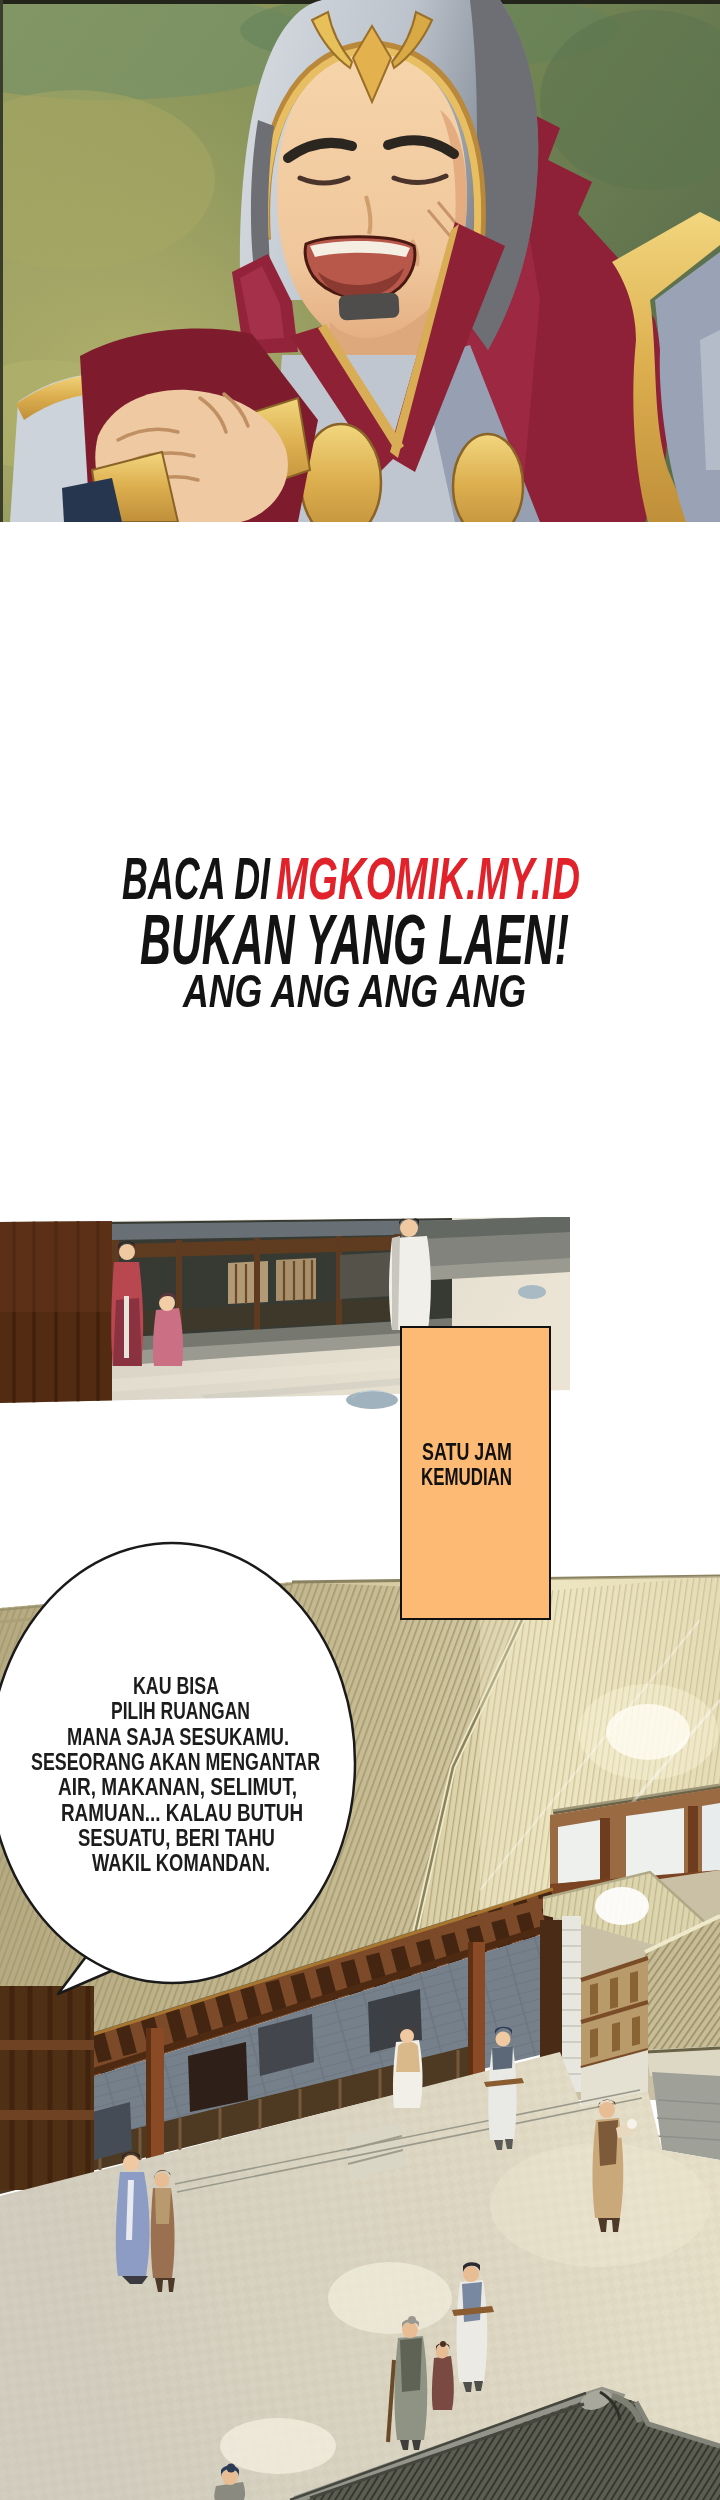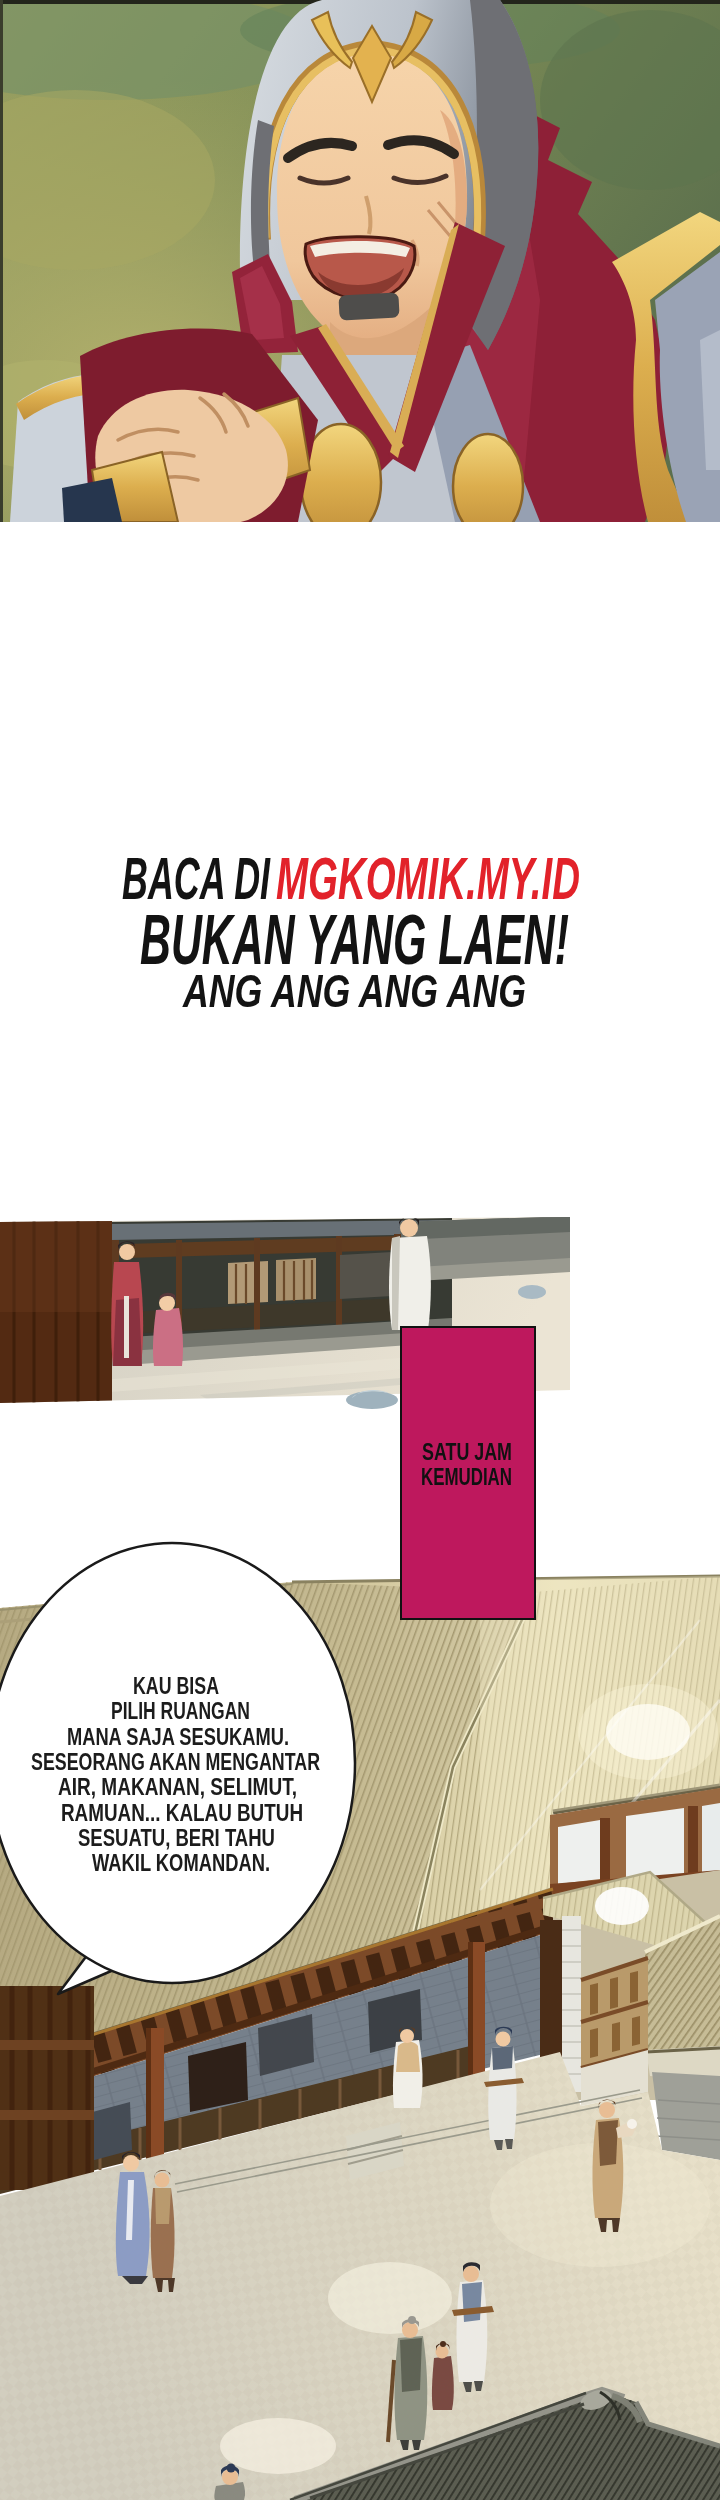--- a/index.html
+++ b/index.html
@@ -194,21 +194,21 @@
 <path d="M399,1228 a10,10 0 0 1 20,-2 l0,-6 a12,9 0 0 0 -20,2 Z" fill="#242021"></path>
 </g>
 
 <ellipse cx="532" cy="1292" rx="14" ry="7" fill="#a9bac4"></ellipse>
 </g>
 
 <ellipse cx="372" cy="1400" rx="26" ry="9" fill="#9fb2bd"></ellipse>
 <path d="M352,1398 a22,8 0 0 1 40,-3 l-6,-3 a18,7 0 0 0 -30,3 Z" fill="#c3d2da"></path>
 </svg>
 
-<div class="abs" style="left:400px;top:1326px;width:136px;height:294px;background:#be185d;border:2px solid #111111;z-index:5;box-sizing:border-box;">
+<div class="abs" style="left:400px;top:1326px;width:151px;height:294px;background:#fdba74;border:2px solid #111111;z-index:5;box-sizing:border-box;">
 <svg width="124" height="290" viewBox="0 0 124 290">
 <g font-weight="bold" fill="#111111">
 <text x="20" y="132" font-size="24" textLength="90" lengthAdjust="spacingAndGlyphs">SATU JAM</text>
 <text x="19" y="157" font-size="24" textLength="91" lengthAdjust="spacingAndGlyphs">KEMUDIAN</text>
 </g>
 </svg>
 </div>
 
 <svg class="abs" style="left:0;top:1540" width="720" height="960" viewBox="0 1540 720 960">
 <defs>

